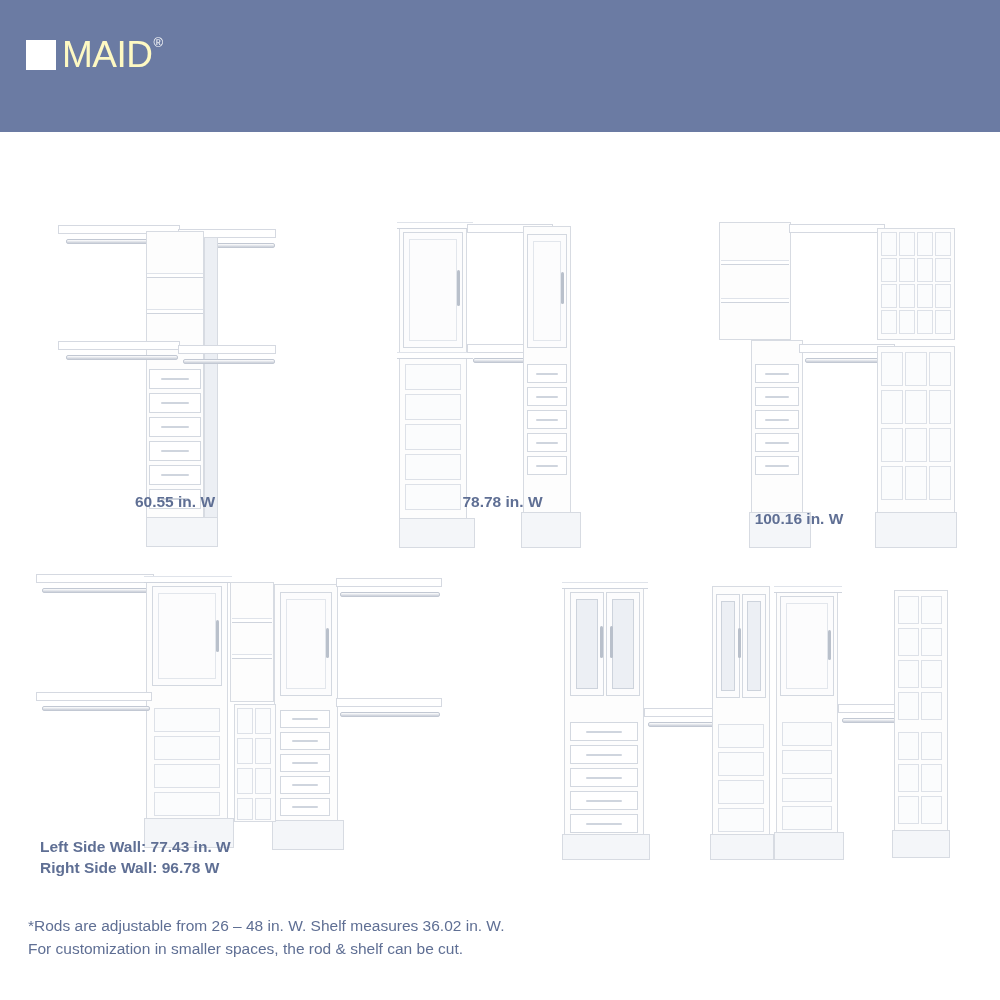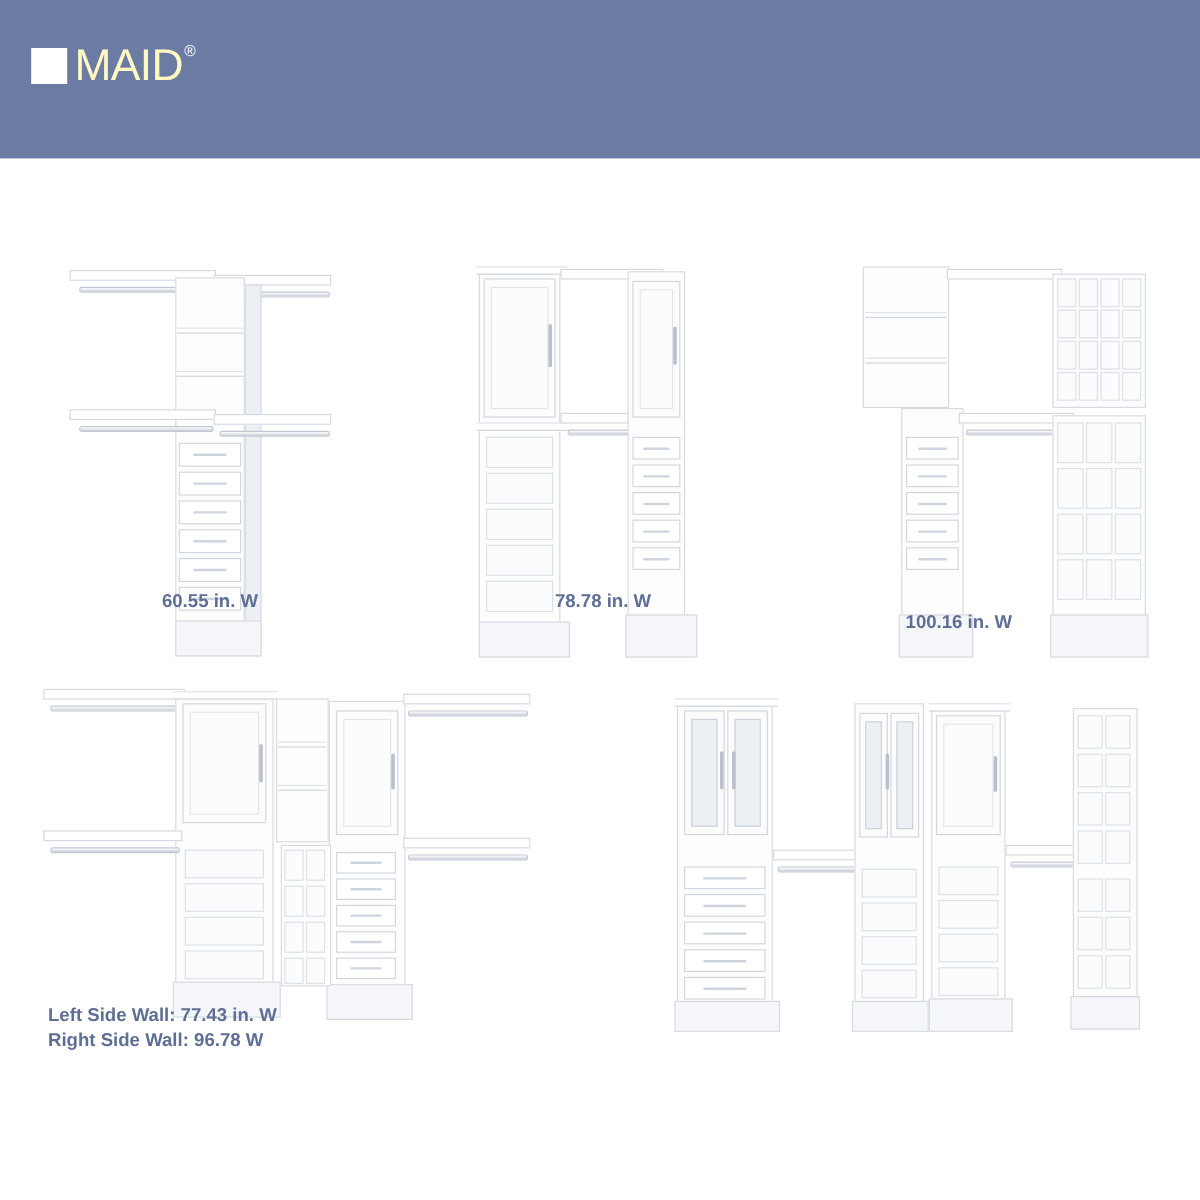--- a/index.html
+++ b/index.html
@@ -465,13 +465,15 @@
     <div class="cubby" style="left:371px; top:120px; width:21px; height:28px;"></div>
     <div class="cubby" style="left:348px; top:160px; width:21px; height:28px;"></div>
     <div class="cubby" style="left:371px; top:160px; width:21px; height:28px;"></div>
     <div class="cubby" style="left:348px; top:192px; width:21px; height:28px;"></div>
     <div class="cubby" style="left:371px; top:192px; width:21px; height:28px;"></div>
     <div class="cubby" style="left:348px; top:224px; width:21px; height:28px;"></div>
     <div class="cubby" style="left:371px; top:224px; width:21px; height:28px;"></div>
     <div class="base" style="left:342px; top:258px; width:58px; height:28px;"></div>
   </div>
 
+  <div class="footnote">*Rods are adjustable from 26 – 48 in. W. Shelf measures 36.02 in. W.
+For customization in smaller spaces, the rod &amp; shelf can be cut.</div>
 </div>
 
 </body></html>

